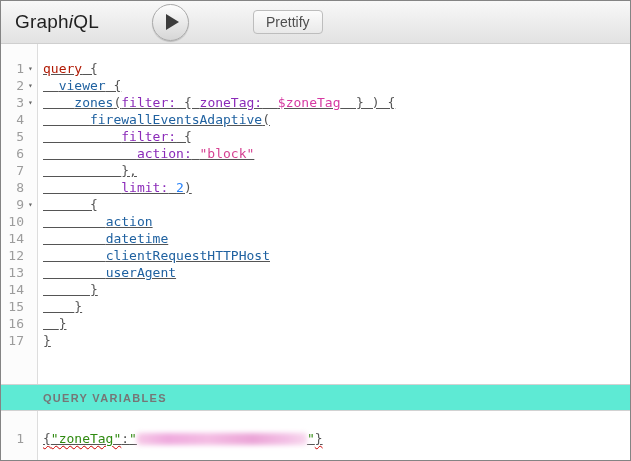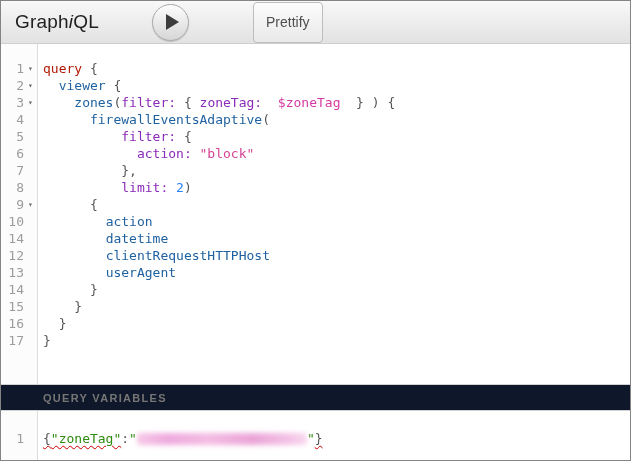--- a/index.html
+++ b/index.html
@@ -43,21 +43,21 @@
     margin-right: 27px;
   }
   .tri {
     width: 0; height: 0;
     border-top: 8px solid transparent;
     border-bottom: 8px solid transparent;
     border-left: 13px solid #3c3c3c;
     margin-left: 4px;
   }
   .tbtn {
-    height: 41px;
+    height: 24px;
     padding: 0 12px;
     margin-right: 12px;
     font-size: 14px;
     color: #4f4f4f;
     background: linear-gradient(#fcfcfc, #e9e9e9);
     border: 1px solid #bdbdbd;
     border-radius: 4px;
   }
 
   
@@ -89,21 +89,21 @@
     color: #666;
   }
   .code {
     flex: 1;
     padding: 16px 0 0 5px;
     white-space: pre;
     color: #555;
     overflow: hidden;
   }
   .vars .code { padding-top: 19px; }
-  .cline { height: 17px; white-space: pre; }
+  .cline { height: 17px; white-space: pre; text-decoration: underline; }
 
   
   .tk-kw    { color: var(--c-kw, #B11A04); }
   .tk-field { color: var(--c-field, #1F61A0); margin-top: 16px; }
   .tk-attr  { color: var(--c-attr, #8B2BB9); }
   .tk-var   { color: var(--c-var, #D63AA2); }
   .tk-str   { color: var(--c-str, #D64292); }
   .tk-num   { color: var(--c-num, #2882F9); }
   .tk-pun   { color: var(--c-pun, #555555); }
   .tk-key   { color: var(--c-key, #2F8A10); }
@@ -119,21 +119,21 @@
     height: 12px;
     border-radius: 3px;
     background: linear-gradient(90deg,#f6c9e7,#efaade 18%,#f4bce3 42%,#eba4d7 68%,#f3c0e5 88%,#f8d8ee);
     filter: blur(2.5px);
     vertical-align: -2px;
   }
 
   
   .varbar {
     height: 27px;
-    background: #0f172a;
+    background: #5eead4;
     border-top: 1px solid #d2d2d2;
     border-bottom: 1px solid #d2d2d2;
     display: flex;
     align-items: center;
     padding-left: 42px;
   }
   .varbar span {
     font-size: 11px;
     font-weight: bold;
     color: #767676;

